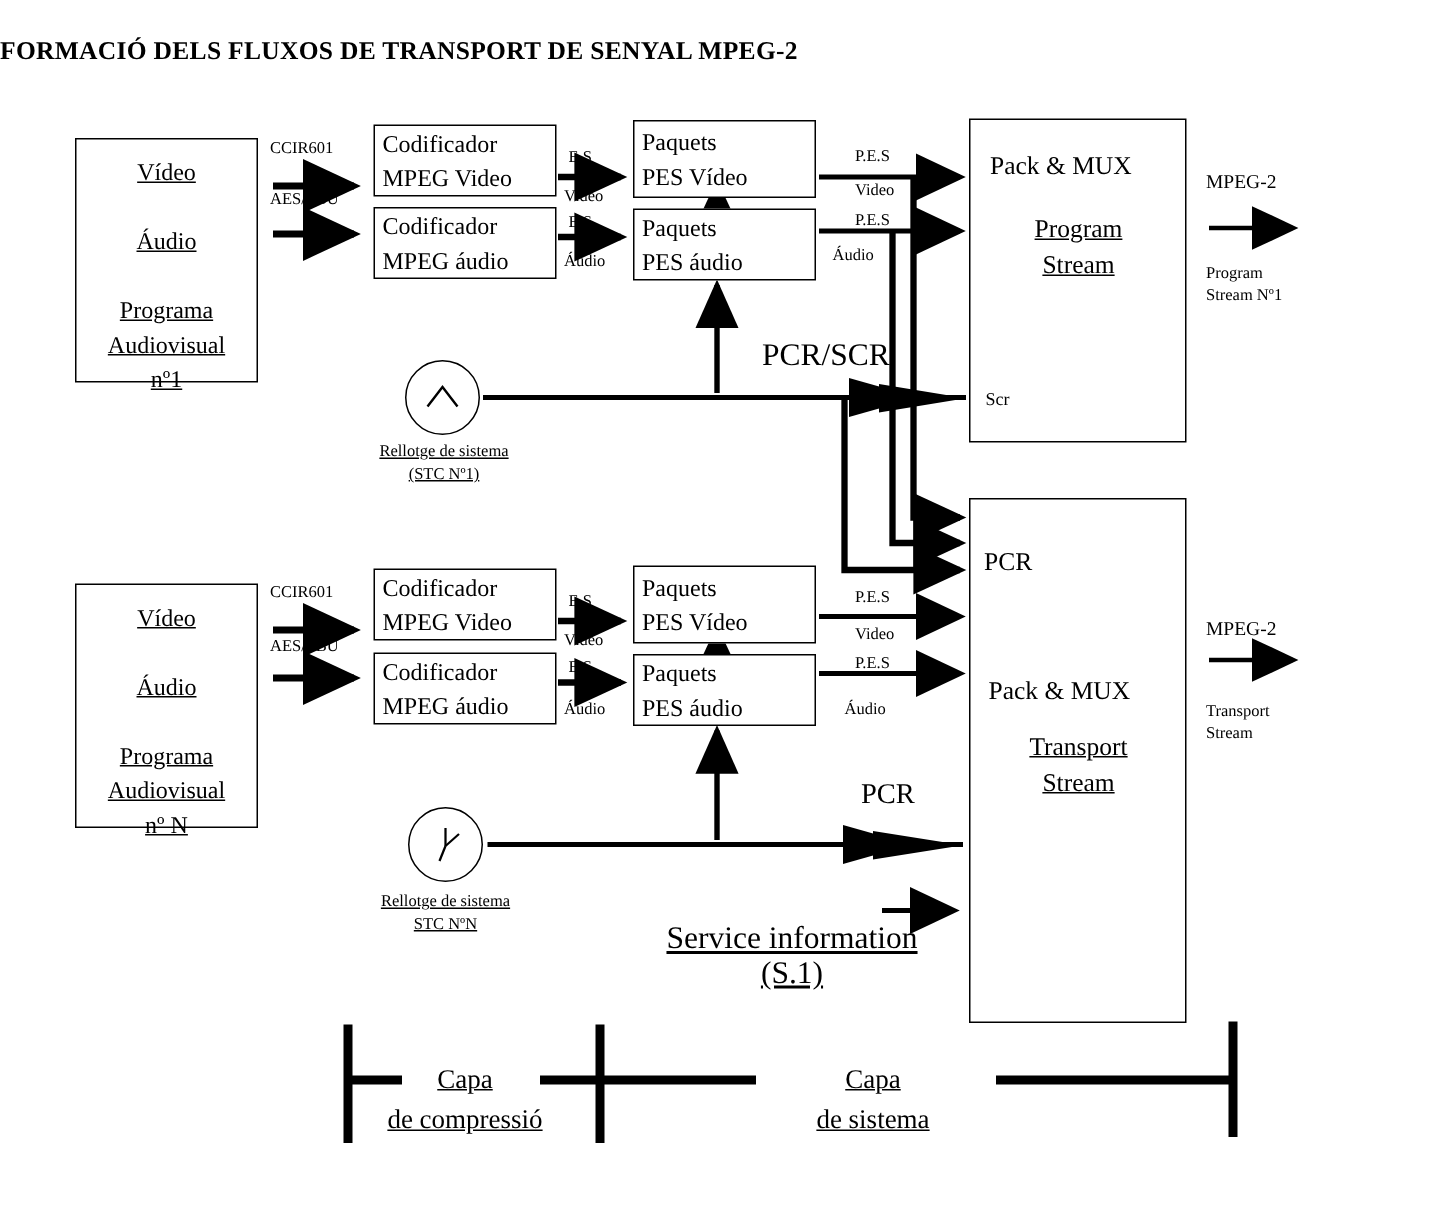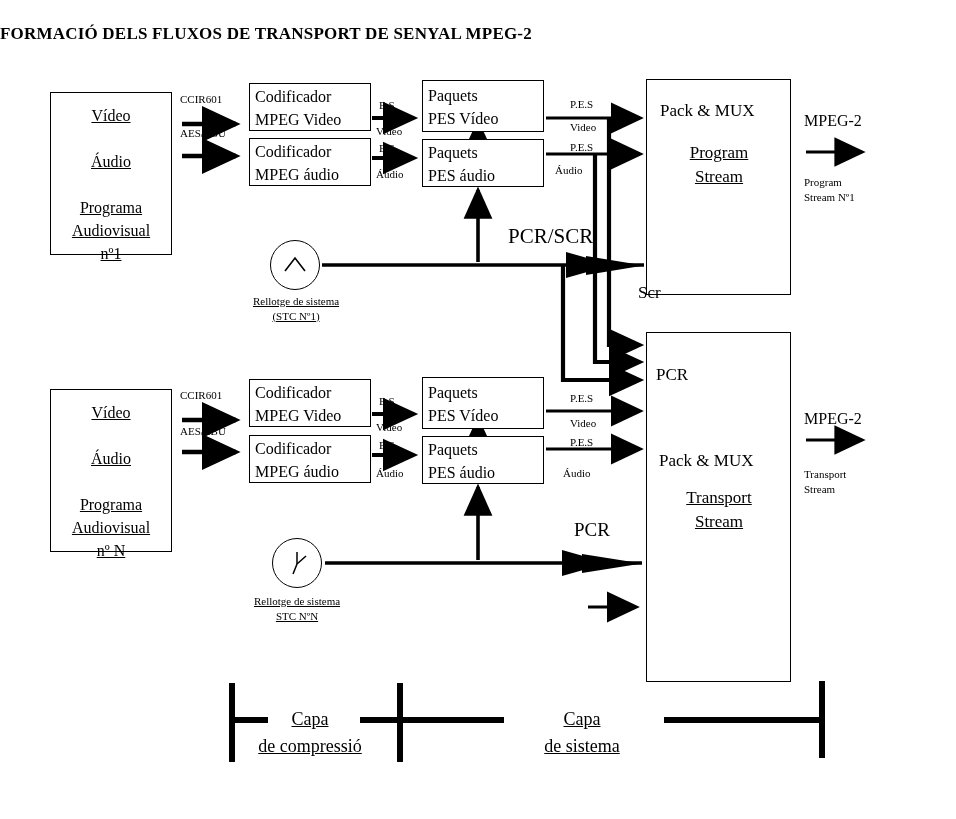--- a/index.html
+++ b/index.html
@@ -42,21 +42,21 @@
     font-size:17px;
     line-height:22px;
     white-space:pre-line;
   }
   .lbl{
     position:absolute;
     font-family:"Liberation Serif", serif;
     white-space:pre-line;
   }
   .lbl-sm{ font-size:11px; line-height:14px; }
-  .lbl-md{ font-size:16px; line-height:16px; }
+  .lbl-md{ font-size:13px; line-height:16px; }
   .lbl-lg{ font-size:21px; line-height:21px; }
   .lbl-xl{ font-size:19px; line-height:24px; }
   .ctr{ text-align:center;text-decoration:underline; }
   .clock{
     position:absolute;
     border:1.2px solid #000;
     border-radius:50%;
     background:#fff;
     box-sizing:border-box;
   }
@@ -235,21 +235,21 @@
   </div>
   <div class="lbl lbl-sm ctr" style="left:232px; top:294px; width:128px; text-align:center; line-height:15px;">Rellotge de sistema
 (STC Nº1)</div>
 
   <div class="lbl lbl-lg" style="left:508px; top:226px;">PCR/SCR</div>
 
   <div class="box" style="left:646px; top:79px; width:145px; height:216px;"></div>
   <div class="boxtext" style="left:660px; top:100px; width:130px; font-size:17px;">Pack &amp; MUX</div>
   <div class="boxtext ctr" style="left:650px; top:141px; width:138px; text-align:center; line-height:24px; font-size:17px;">Program
 Stream</div>
-  <div class="boxtext" style="left:638px; top:255px; font-size:17px;margin-top:27px;">Scr</div>
+  <div class="boxtext" style="left:657px; top:255px; font-size:12px;">Scr</div>
 
   <div class="lbl lbl-md" style="left:804px; top:113px;">MPEG-2</div>
   <div class="lbl lbl-sm" style="left:804px; top:175px; width:110px; line-height:15px;">Program
 Stream Nº1</div>
 
   <div class="box" style="left:50px; top:389px; width:122px; height:163px;"></div>
   <div class="boxtext ctr" style="left:50px; top:401px; width:122px; text-align:center; line-height:23px; font-size:16px;">Vídeo
 
 Áudio
 
@@ -301,19 +301,21 @@
   <div class="box" style="left:646px; top:332px; width:145px; height:350px;"></div>
   <div class="boxtext" style="left:656px; top:364px; font-size:17px;">PCR</div>
   <div class="boxtext" style="left:659px; top:450px; width:135px; font-size:17px;">Pack &amp; MUX</div>
   <div class="boxtext ctr" style="left:650px; top:486px; width:138px; text-align:center; line-height:24px; font-size:17px;">Transport
 Stream</div>
 
   <div class="lbl lbl-md" style="left:804px; top:411px;">MPEG-2</div>
   <div class="lbl lbl-sm" style="left:804px; top:467px; width:110px; line-height:15px;">Transport
 Stream</div>
 
+  <div class="lbl lbl-lg ctr" style="left:430px; top:614px; width:196px; text-align:center; line-height:23px;">Service information
+(S.1)</div>
 
   <div class="lbl lbl-lg ctr" style="left:240px; top:706px; width:140px; text-align:center; line-height:27px; font-size:18px;">Capa
 de compressió</div>
   <div class="lbl lbl-lg ctr" style="left:512px; top:706px; width:140px; text-align:center; line-height:27px; font-size:18px;">Capa
 de sistema</div>
 
 </div>
 
 </body></html>

